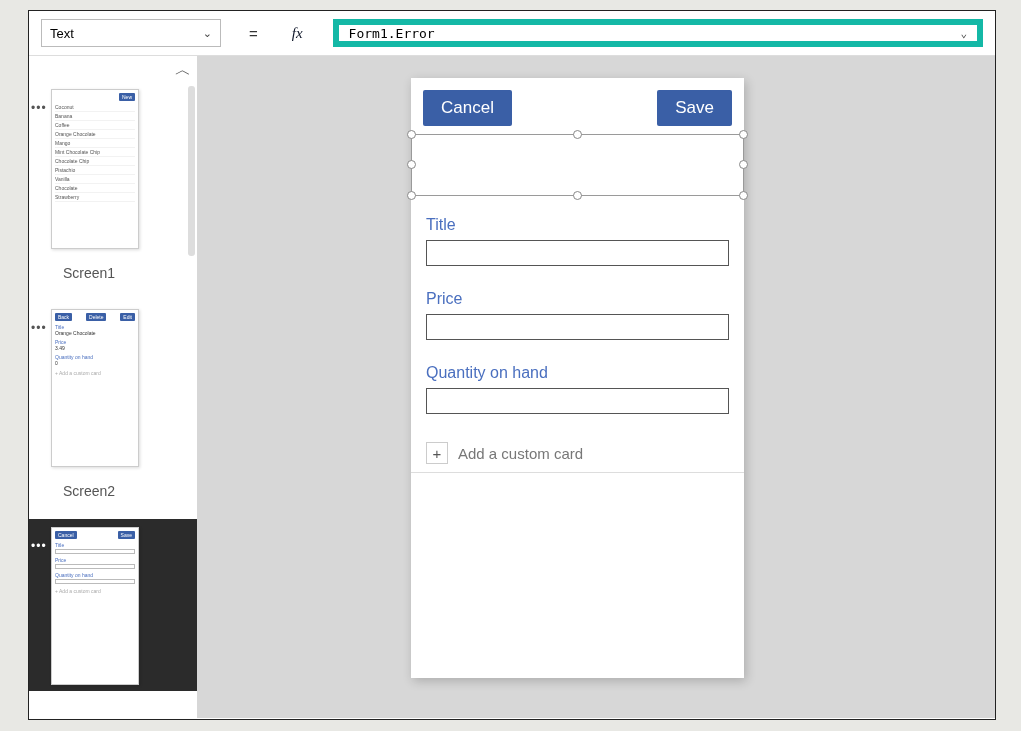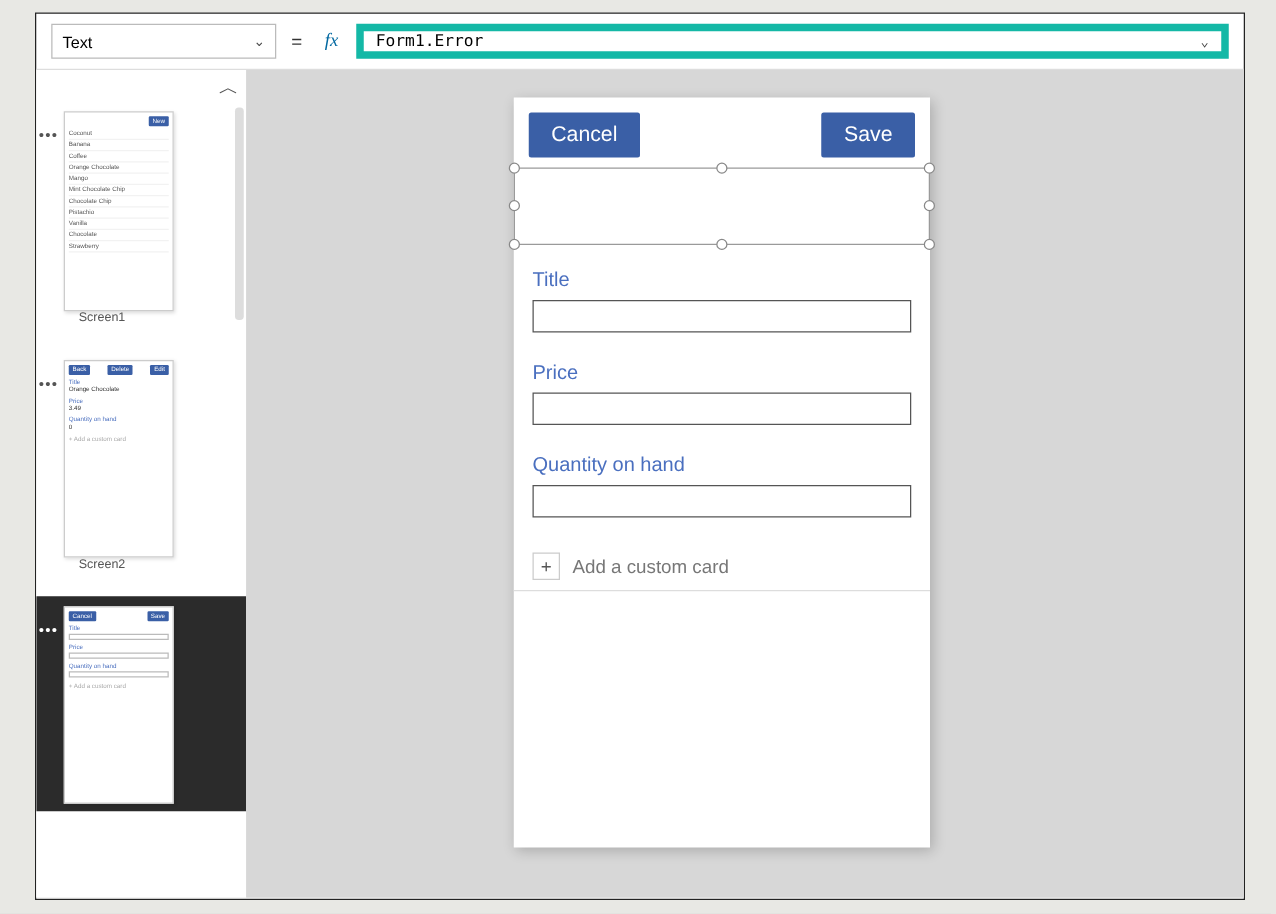--- a/index.html
+++ b/index.html
@@ -15,36 +15,36 @@
     position: absolute;
     left: 28px; top: 10px;
     width: 968px; height: 710px;
     background: #fff;
     border: 1px solid #222;
   }
   
   .formula-bar {
     display: flex;
     align-items: center;
-    gap: 8px;
+    gap: 24px;
     padding: 8px 12px;
     border-bottom: 1px solid #ddd;
   }
   .prop-selector {
     height: 28px;
     border: 1px solid #bbb;
     display: flex; align-items:center;
     justify-content: space-between;
     padding: 0 8px;
     width: 180px;
     font-size: 13px;
     background:#fff;
   }
   .eq { font-size: 15px; padding: 0 4px; color:#333;}
-  .fx { font-style: italic; font-family: "Times New Roman", serif; font-size: 15px; color:#0369a1; padding: 0 6px;}
+  .fx { font-style: italic; font-family: "Times New Roman", serif; font-size: 15px; color:#0f172a; padding: 0 6px;}
   .formula-input {
     flex: 1;
     height: 28px;
     border: 6px solid #14b8a6;
     display:flex; align-items:center;
     padding: 0 10px;
     font-family: Consolas, monospace;
     font-size: 13px;
     justify-content: space-between;
   }
@@ -107,22 +107,22 @@
   .minibtn {
     background:#3a5fa6; color:#fff;
     padding:1px 3px; font-size:5px;
     border-radius:1px;
   }
   .thumb .row { color:#555; padding:1px 0; border-bottom:1px solid #f2f2f2;}
   .thumb .lbl { color:#4a6fbf; font-size:5px; margin-top:3px;}
   .thumb .val { color:#333; font-size:5px;}
   .thumb .box { border:1px solid #bbb; height:5px; margin:1px 0 3px 0;}
   .screen-label {
-    font-size: 10px; color:#555;
-    margin: 0 0 14px 20px;
+    font-size: 14px; color:#555;
+    margin: 16px 0 14px 20px;
   }
 
   
   .canvas {
     flex:1;
     position: relative;
     background:#d7d7d7;
   }
   .phone {
     position:absolute;

